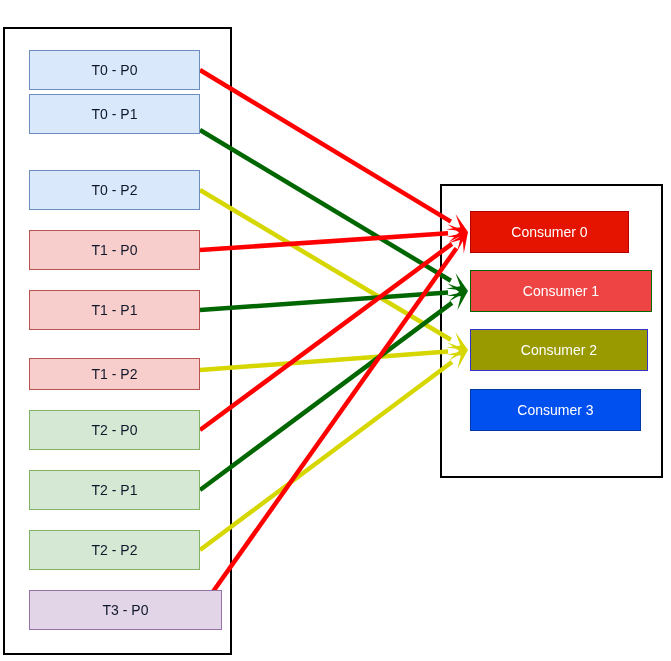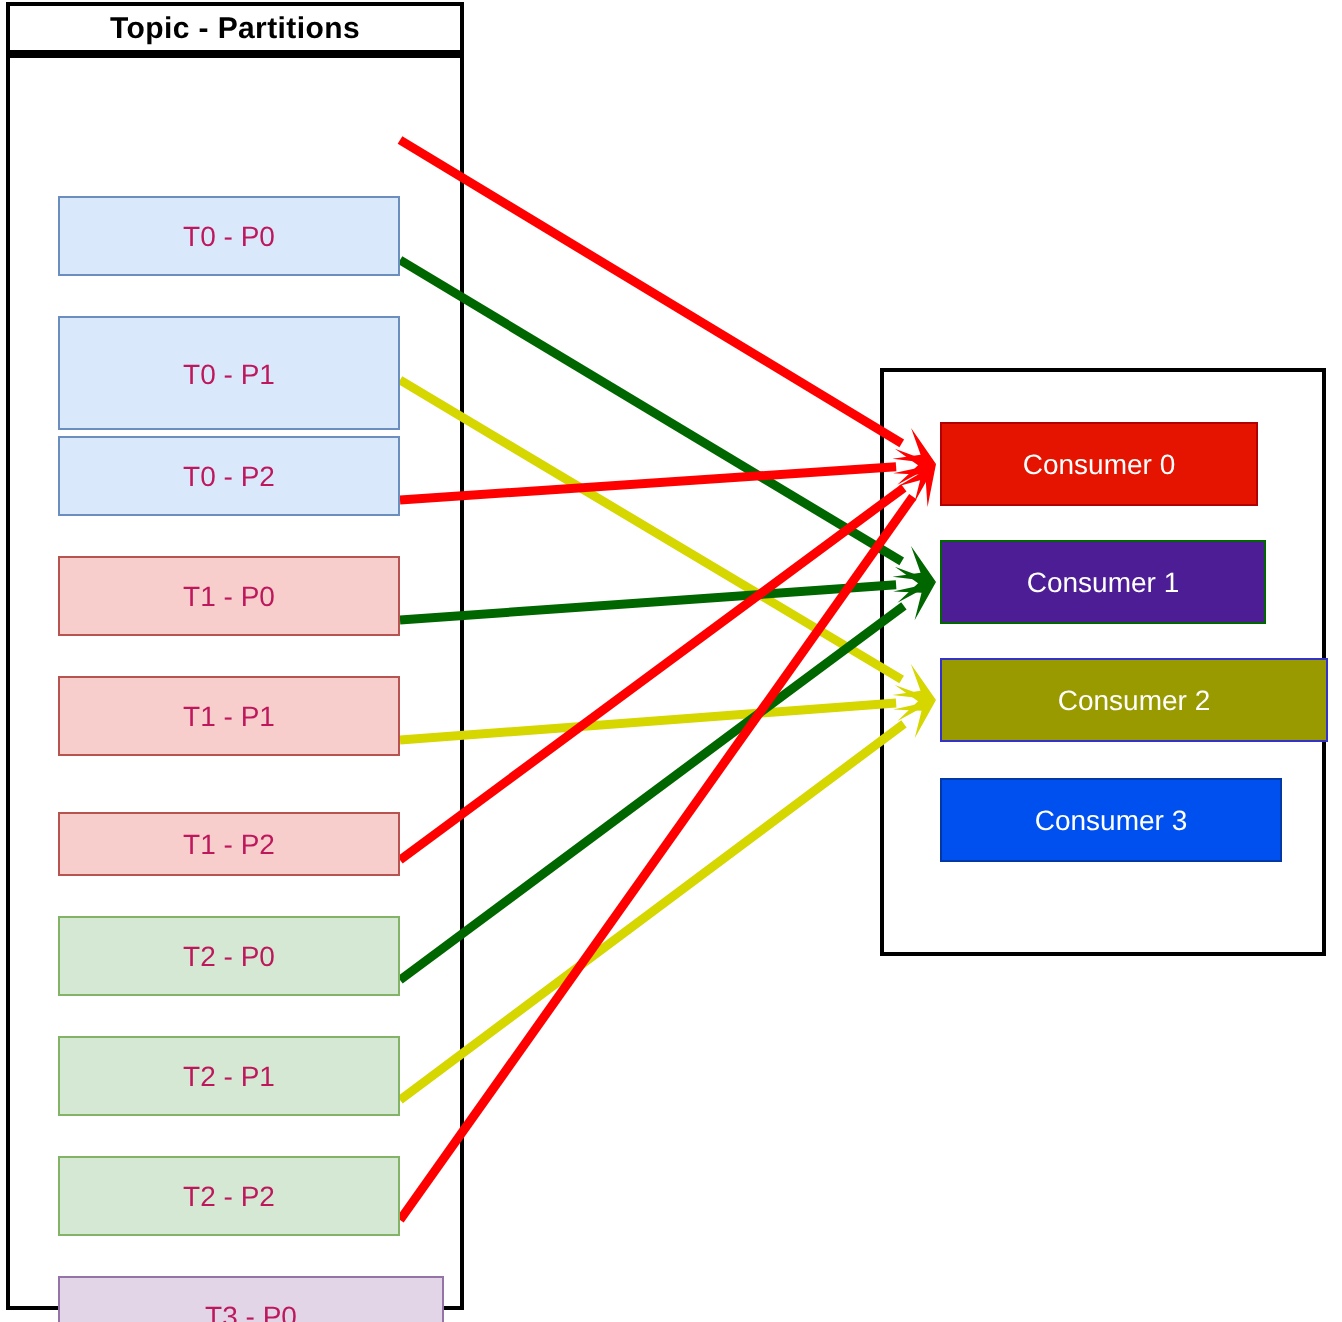--- a/index.html
+++ b/index.html
@@ -43,22 +43,21 @@
     box-sizing: border-box;
     display: flex;
     align-items: center;
     justify-content: center;
     font-size: 14px;
     z-index: 3;
   }
   .partition {
     border-width: 1px;
     border-style: solid;
-    color: #be185d;
-    margin-top: 48px;
+    color: #0f172a;
   }
   .consumer {
     border-width: 1px;
     border-style: solid;
     color: #ffffff;
     font-size: 14px;
   }
   
   #arrows {
     position: absolute;
@@ -69,23 +68,20 @@
     z-index: 2;
     pointer-events: none;
   }
 </style>
 </head>
 <body>
 
 <div id="canvas">
 
   <div class="group-body" id="topic-body" style="left: 3px; top: 27px; width: 229px; height: 628px;"></div>
-  <div class="group-title" id="topic-title" style="left: 3px; top: 1px; width: 229px; height: 26px;">
-    <span>Topic - Partitions</span>
-  </div>
 
   <div class="group-body" id="consumer-body" style="left: 440px; top: 184px; width: 223px; height: 294px;"></div>
 
   <svg id="arrows" viewBox="0 0 671 661" width="671" height="661">
       <g>
         <line x1="200" y1="70" x2="450.88404521665916" y2="221.653788526488" stroke="#ff0000" stroke-width="4.5" stroke-linecap="butt"></line>
         <polygon points="468,232 446.22825005357873,229.3559681789914 460.2978203474966,227.3442048369196 455.5398403797396,213.9516088739846" fill="#ff0000"></polygon>
       </g>
       <g>
         <line x1="200" y1="130" x2="450.855788560519" y2="280.70067894867" stroke="#006600" stroke-width="4.5" stroke-linecap="butt"></line>
@@ -122,21 +118,21 @@
       <g>
         <line x1="200" y1="610" x2="456.4324688830122" y2="248.3153983664978" stroke="#ff0000" stroke-width="4.5" stroke-linecap="butt"></line>
         <polygon points="468,232 463.77439814793615,253.5207873691423 462.79461099735545,239.341929264924 449.0905396180882,243.11000936385327" fill="#ff0000"></polygon>
       </g>
     </svg>
 
   <div id="nodes-layer">
       <div class="node partition" style="left: 29px; top: 50px; width: 171px; height: 40px; background: rgb(218, 232, 252); border-color: rgb(108, 142, 191);">
         <span>T0 - P0</span>
       </div>
-      <div class="node partition" style="left: 29px; top: 110px; width: 171px; height: 57px; background: rgb(218, 232, 252); border-color: rgb(108, 142, 191);">
+      <div class="node partition" style="left: 29px; top: 94px; width: 171px; height: 40px; background: rgb(218, 232, 252); border-color: rgb(108, 142, 191);">
         <span>T0 - P1</span>
       </div>
       <div class="node partition" style="left: 29px; top: 170px; width: 171px; height: 40px; background: rgb(218, 232, 252); border-color: rgb(108, 142, 191);">
         <span>T0 - P2</span>
       </div>
       <div class="node partition" style="left: 29px; top: 230px; width: 171px; height: 40px; background: rgb(248, 206, 204); border-color: rgb(184, 84, 80);">
         <span>T1 - P0</span>
       </div>
       <div class="node partition" style="left: 29px; top: 290px; width: 171px; height: 40px; background: rgb(248, 206, 204); border-color: rgb(184, 84, 80);">
         <span>T1 - P1</span>
@@ -152,24 +148,24 @@
       </div>
       <div class="node partition" style="left: 29px; top: 530px; width: 171px; height: 40px; background: rgb(213, 232, 212); border-color: rgb(130, 179, 102);">
         <span>T2 - P2</span>
       </div>
       <div class="node partition" style="left: 29px; top: 590px; width: 193px; height: 40px; background: rgb(225, 213, 231); border-color: rgb(150, 115, 166);">
         <span>T3 - P0</span>
       </div>
       <div class="node consumer" style="left: 470px; top: 211px; width: 159px; height: 42px; background: rgb(229, 20, 0); border-color: rgb(178, 0, 0);">
         <span>Consumer 0</span>
       </div>
-      <div class="node consumer" style="left: 470px; top: 270px; width: 163px; height: 42px; background: #4c1d95; border-color: rgb(0, 102, 0); align-items: center;">
+      <div class="node consumer" style="left: 470px; top: 270px; width: 182px; height: 42px; background: #ef4444; border-color: rgb(0, 102, 0); align-items: center;">
         <span>Consumer 1</span>
       </div>
-      <div class="node consumer" style="left: 470px; top: 329px; width: 194px; height: 42px; background: rgb(153, 153, 0); border-color: rgb(51, 51, 204);">
+      <div class="node consumer" style="left: 470px; top: 329px; width: 178px; height: 42px; background: rgb(153, 153, 0); border-color: rgb(51, 51, 204);">
         <span>Consumer 2</span>
       </div>
       <div class="node consumer" style="left: 470px; top: 389px; width: 171px; height: 42px; background: rgb(0, 80, 239); border-color: rgb(0, 57, 166);">
         <span>Consumer 3</span>
       </div>
     </div>
 
 </div>
 
 </body></html>

